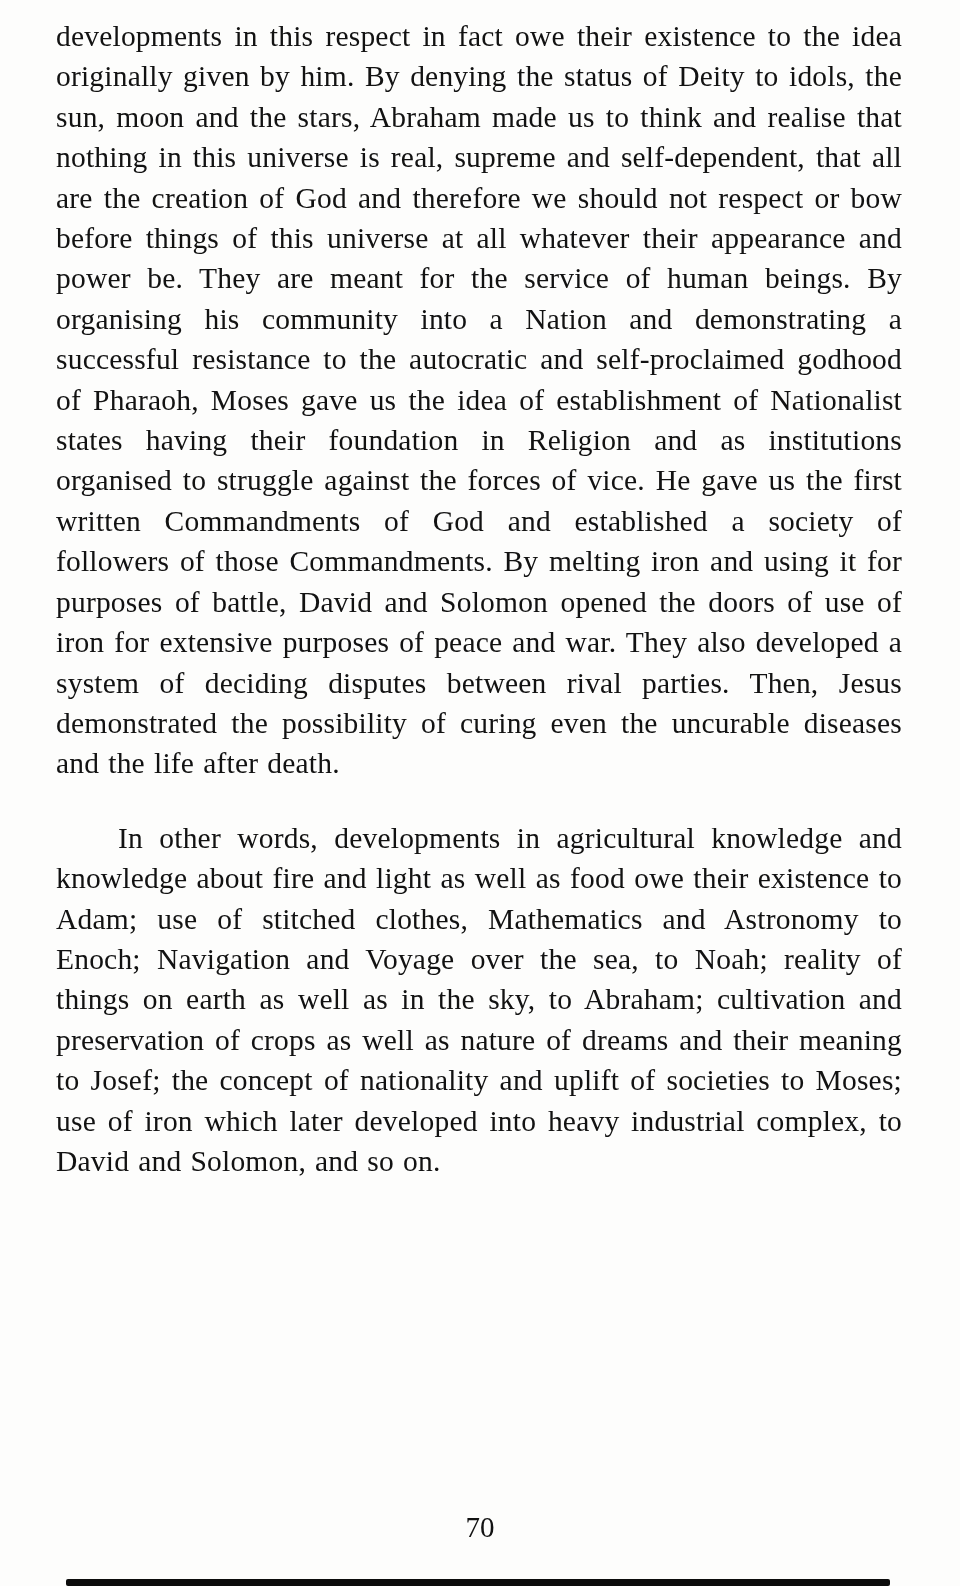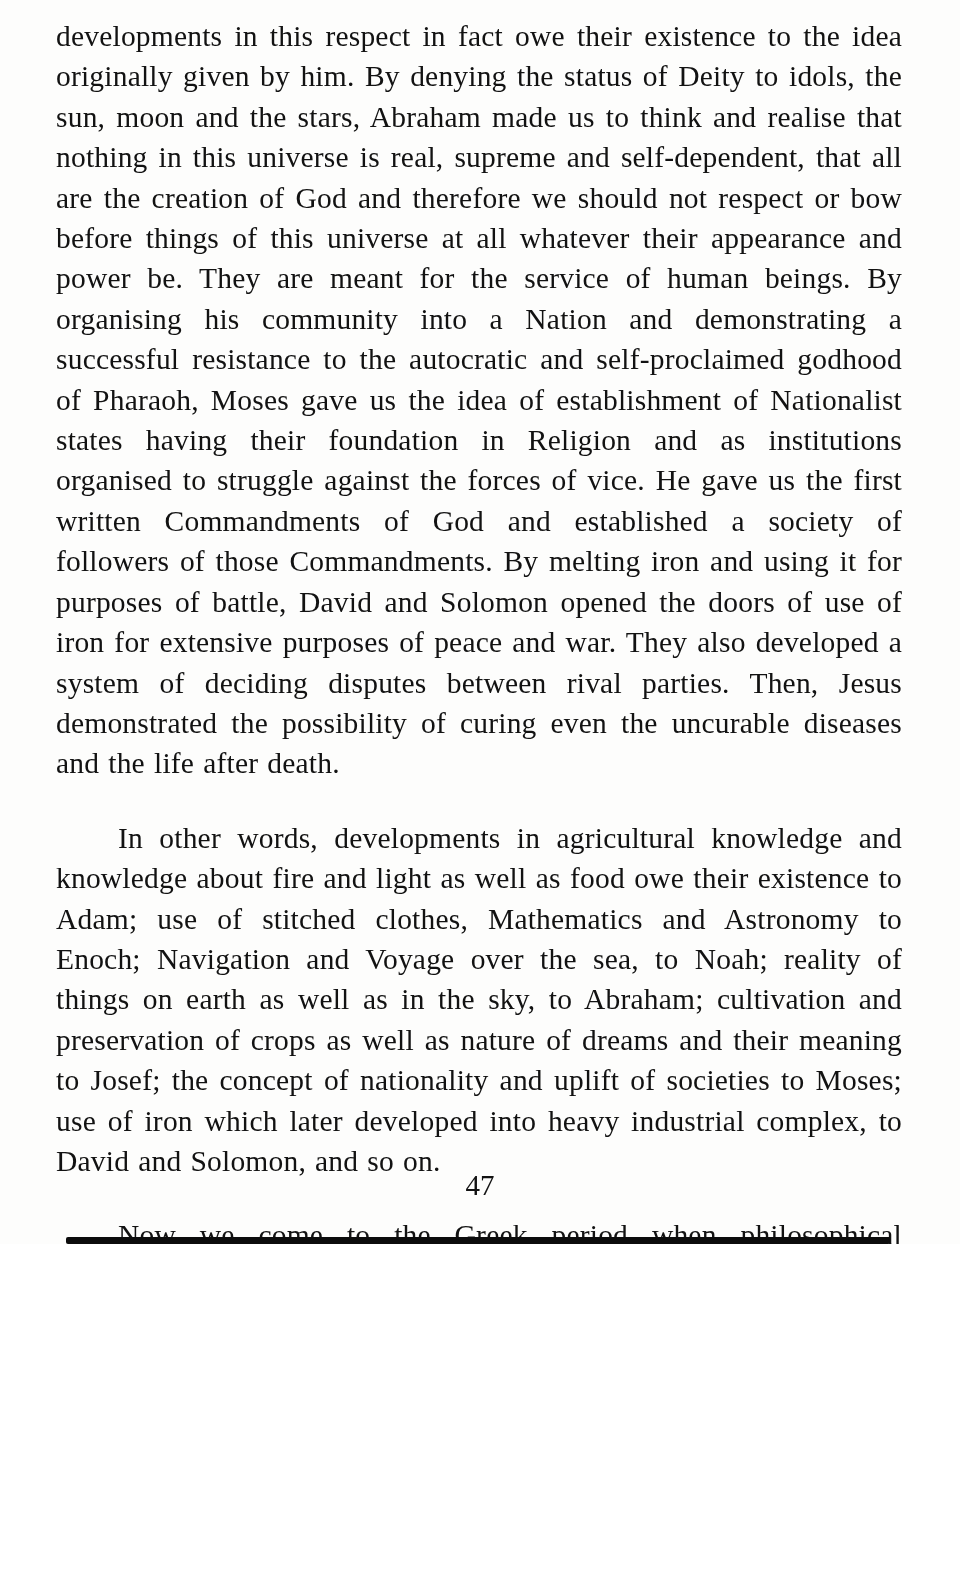--- a/index.html
+++ b/index.html
@@ -3,21 +3,21 @@
 <meta charset="utf-8">
 <style>
   html, body {
     margin: 0;
     padding: 0;
     background: #ffffff;
   }
   .page {
     position: relative;
     width: 960px;
-    height: 1244px;
+    height: 1586px;
     background: #fdfdfc;
     box-sizing: border-box;
     padding: 16px 58px 0 56px;
     font-family: "Liberation Serif", serif;
     color: #121212;
     overflow: hidden;
   }
   .text-block {
     width: 846px;
   }
@@ -54,19 +54,18 @@
     border-radius: 2px;
   }
 </style>
 </head>
 <body>
 
 <div class="page">
   <div class="text-block">
     <p class="para">developments in this respect in fact owe their existence to the idea originally given by him. By denying the status of Deity to idols, the sun, moon and the stars, Abraham made us to think and realise that nothing in this universe is real, supreme and self-dependent, that all are the creation of God and therefore we should not respect or bow before things of this universe at all whatever their appearance and power be. They are meant for the service of human beings. By organising his community into a Nation and demonstrating a successful resistance to the autocratic and self-proclaimed godhood of Pharaoh, Moses gave us the idea of establishment of Nationalist states having their foundation in Religion and as institutions organised to struggle against the forces of vice. He gave us the first written Commandments of God and established a society of followers of those Commandments. By melting iron and using it for purposes of battle, David and Solomon opened the doors of use of iron for extensive purposes of peace and war. They also developed a system of deciding disputes between rival parties. Then, Jesus demonstrated the possibility of curing even the uncurable diseases and the life after death.</p>
     <p class="para indent">In other words, developments in agricultural knowledge and knowledge about fire and light as well as food owe their existence to Adam; use of stitched clothes, Mathematics and Astronomy to Enoch; Navigation and Voyage over the sea, to Noah; reality of things on earth as well as in the sky, to Abraham; cultivation and preservation of crops as well as nature of dreams and their meaning to Josef; the concept of nationality and uplift of societies to Moses; use of iron which later developed into heavy industrial complex, to David and Solomon, and so on.</p>
-    <p class="para indent">Now we come to the Greek period when philosophical understanding flourished. If we analyse the philosophical</p>
   </div>
 
-  <div class="page-number">47</div>
+  <div class="page-number">70</div>
 
   <div class="scan-bar"></div>
 </div>
 
 </body></html>

